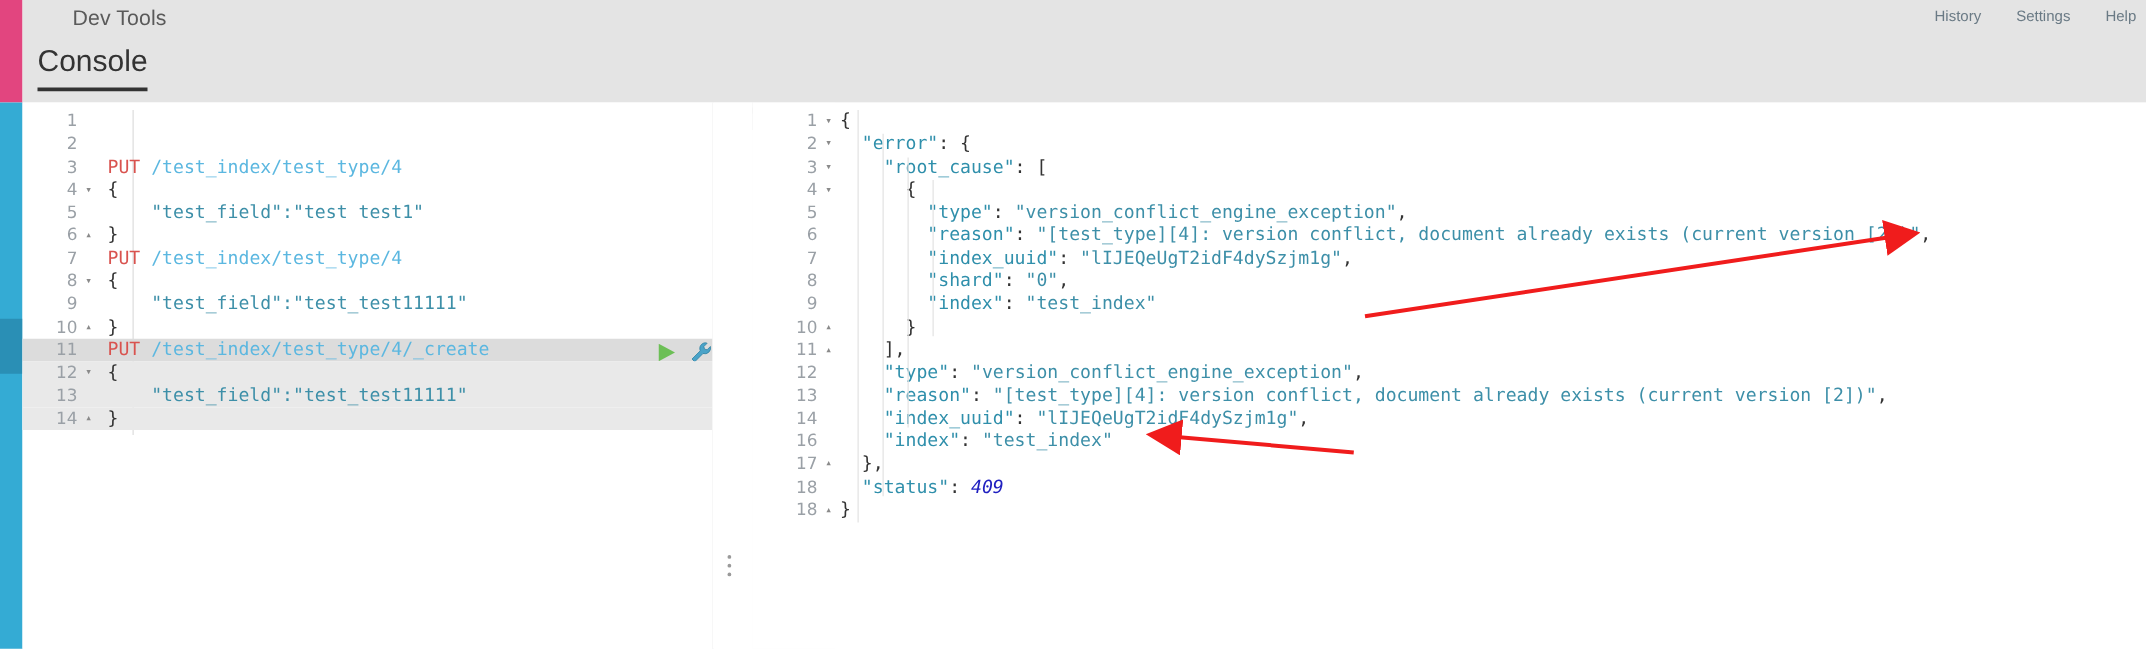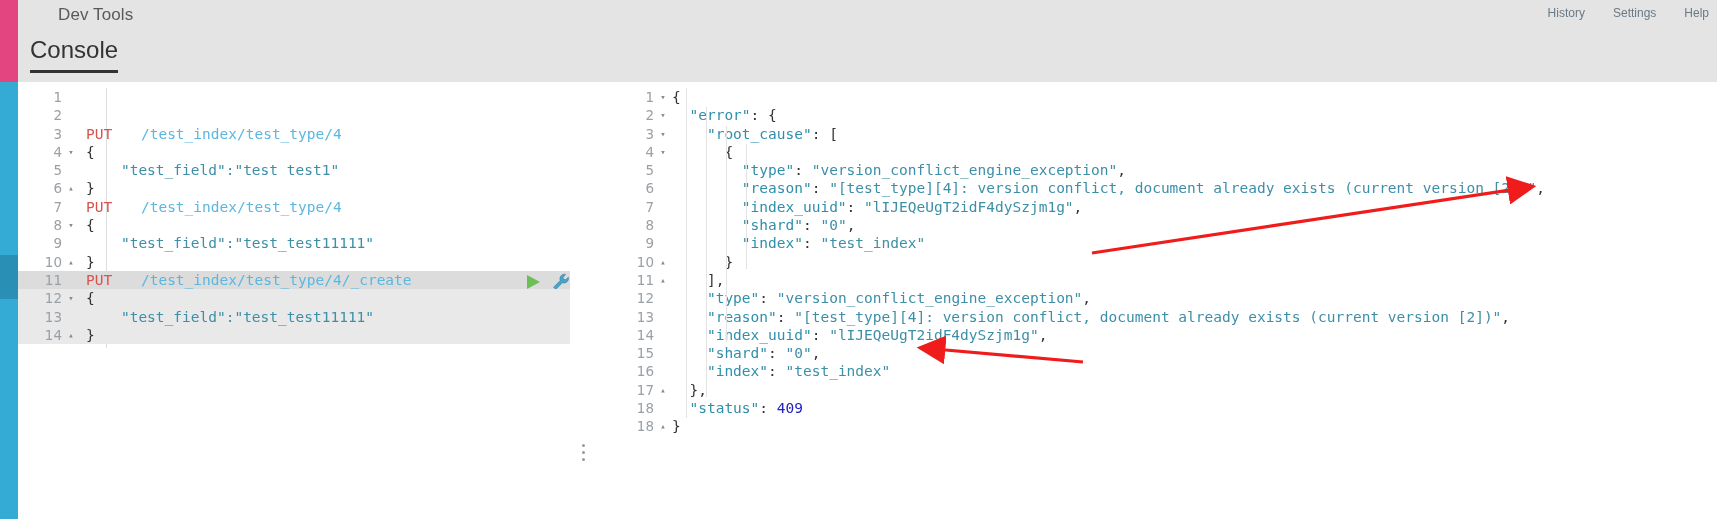--- a/index.html
+++ b/index.html
@@ -49,25 +49,25 @@
   .rgut{position:absolute;left:0;top:0;width:52px;text-align:right;color:#9aa0a6;
         font-size:13.5px;font-family:"DejaVu Sans","Liberation Sans",sans-serif;}
   .rfold{position:absolute;left:56px;top:0;width:10px;color:#8a8a8a;font-size:9px;text-align:center;}
   .rtxt{position:absolute;left:70px;top:0;}
 
   .left-pane .code{margin-left:0;}
   .left-pane .sepline{position:absolute;left:88px;top:6px;width:1px;height:260px;background:#dedede;}
 
   
   .k-method{color:#d9534f;}
-  .k-url{color:#5bb7e0;margin-left:20px;}
+  .k-url{color:#5bb7e0;}
   .k-str{color:#3d8fa8;}
   .k-key{color:#2f8fab;}
   .k-punc{color:#333;}
-  .k-num{color:#2020c0;}
+  .k-num{color:#2020c0;font-style:italic;}
   .k-plain{color:#333;}
 
   
   .play-btn{position:absolute;left:508px;top:4px;width:14px;height:14px;cursor:pointer;}
   .play-btn svg{display:block;}
   .wrench-btn{position:absolute;left:534px;top:2px;width:18px;height:18px;cursor:pointer;}
 
   
   .resp-topbar{position:absolute;left:602px;top:82px;width:1115px;height:9px;background:#e7e7e7;}
   .resp-gutterbg{position:absolute;left:602px;top:82px;width:66px;height:437px;background:#fafafa;}
@@ -151,21 +151,20 @@
         <div class="row"><span class="rgut">5</span><span class="rtxt">        <span class="k-key">"type"</span><span class="k-punc">: </span><span class="k-str">"version_conflict_engine_exception"</span><span class="k-punc">,</span></span></div>
         <div class="row"><span class="rgut">6</span><span class="rtxt">        <span class="k-key">"reason"</span><span class="k-punc">: </span><span class="k-str">"[test_type][4]: version conflict, document already exists (current version [2])"</span><span class="k-punc">,</span></span></div>
         <div class="row"><span class="rgut">7</span><span class="rtxt">        <span class="k-key">"index_uuid"</span><span class="k-punc">: </span><span class="k-str">"lIJEQeUgT2idF4dySzjm1g"</span><span class="k-punc">,</span></span></div>
         <div class="row"><span class="rgut">8</span><span class="rtxt">        <span class="k-key">"shard"</span><span class="k-punc">: </span><span class="k-str">"0"</span><span class="k-punc">,</span></span></div>
         <div class="row"><span class="rgut">9</span><span class="rtxt">        <span class="k-key">"index"</span><span class="k-punc">: </span><span class="k-str">"test_index"</span></span></div>
         <div class="row"><span class="rgut">10</span><span class="rfold">▴</span><span class="rtxt">      <span class="k-punc">}</span></span></div>
         <div class="row"><span class="rgut">11</span><span class="rfold">▴</span><span class="rtxt">    <span class="k-punc">],</span></span></div>
         <div class="row"><span class="rgut">12</span><span class="rtxt">    <span class="k-key">"type"</span><span class="k-punc">: </span><span class="k-str">"version_conflict_engine_exception"</span><span class="k-punc">,</span></span></div>
         <div class="row"><span class="rgut">13</span><span class="rtxt">    <span class="k-key">"reason"</span><span class="k-punc">: </span><span class="k-str">"[test_type][4]: version conflict, document already exists (current version [2])"</span><span class="k-punc">,</span></span></div>
         <div class="row"><span class="rgut">14</span><span class="rtxt">    <span class="k-key">"index_uuid"</span><span class="k-punc">: </span><span class="k-str">"lIJEQeUgT2idF4dySzjm1g"</span><span class="k-punc">,</span></span></div>
-        <div class="row"><span class="rgut">15</span><span class="rtxt">    <span class="k-key">"shard"</span><span class="k-punc">: </span><span class="k-str">"0"</span><span class="k-punc">,</span></span></div>
         <div class="row"><span class="rgut">16</span><span class="rtxt">    <span class="k-key">"index"</span><span class="k-punc">: </span><span class="k-str">"test_index"</span></span></div>
         <div class="row"><span class="rgut">17</span><span class="rfold">▴</span><span class="rtxt">  <span class="k-punc">},</span></span></div>
         <div class="row"><span class="rgut">18</span><span class="rtxt">  <span class="k-key">"status"</span><span class="k-punc">: </span><span class="k-num">409</span></span></div>
         <div class="row"><span class="rgut">18</span><span class="rfold">▴</span><span class="rtxt"><span class="k-punc">}</span></span></div>
       </div>
   <div class="indentguide" style="left: 84px; top: 6px; height: 330px;"></div>
       <div class="indentguide" style="left: 104px; top: 25px; height: 290px;"></div>
       <div class="indentguide" style="left: 124px; top: 44px; height: 216px;"></div>
       <div class="indentguide" style="left: 144px; top: 62px; height: 125px;"></div>
     </div>

